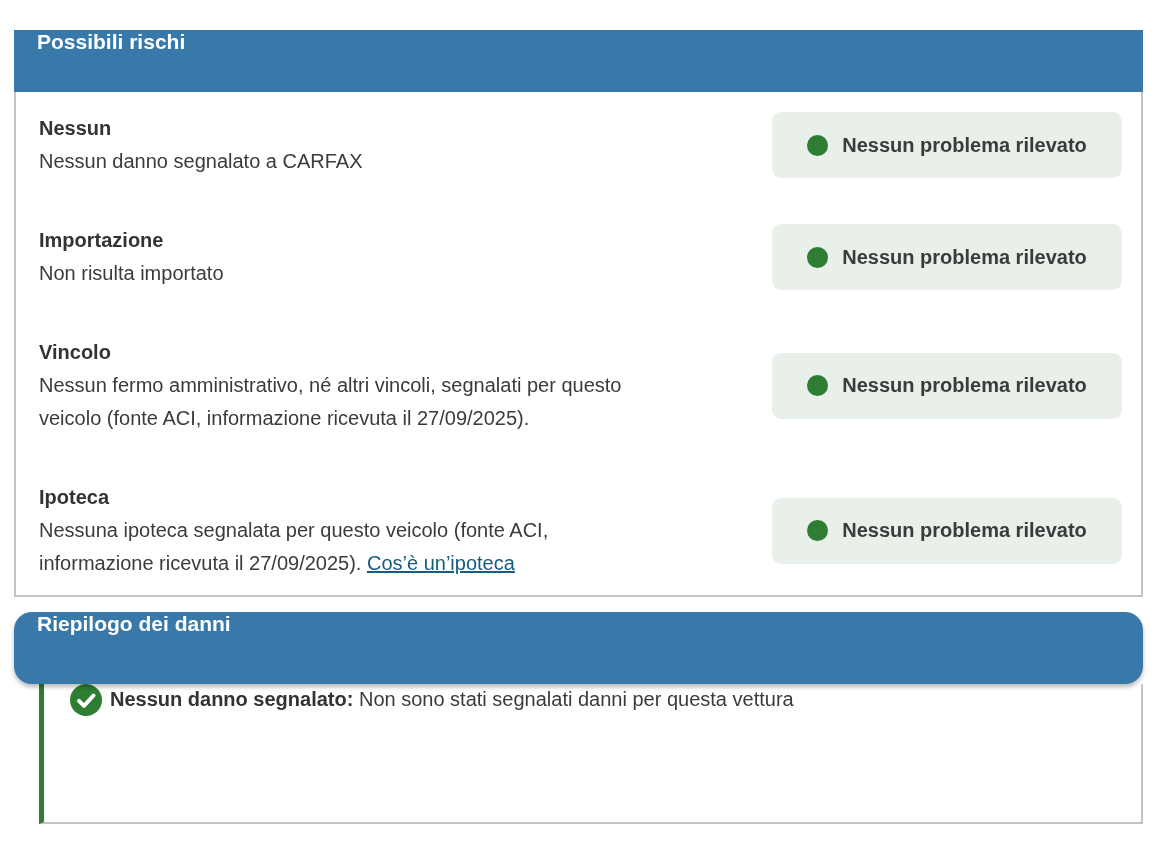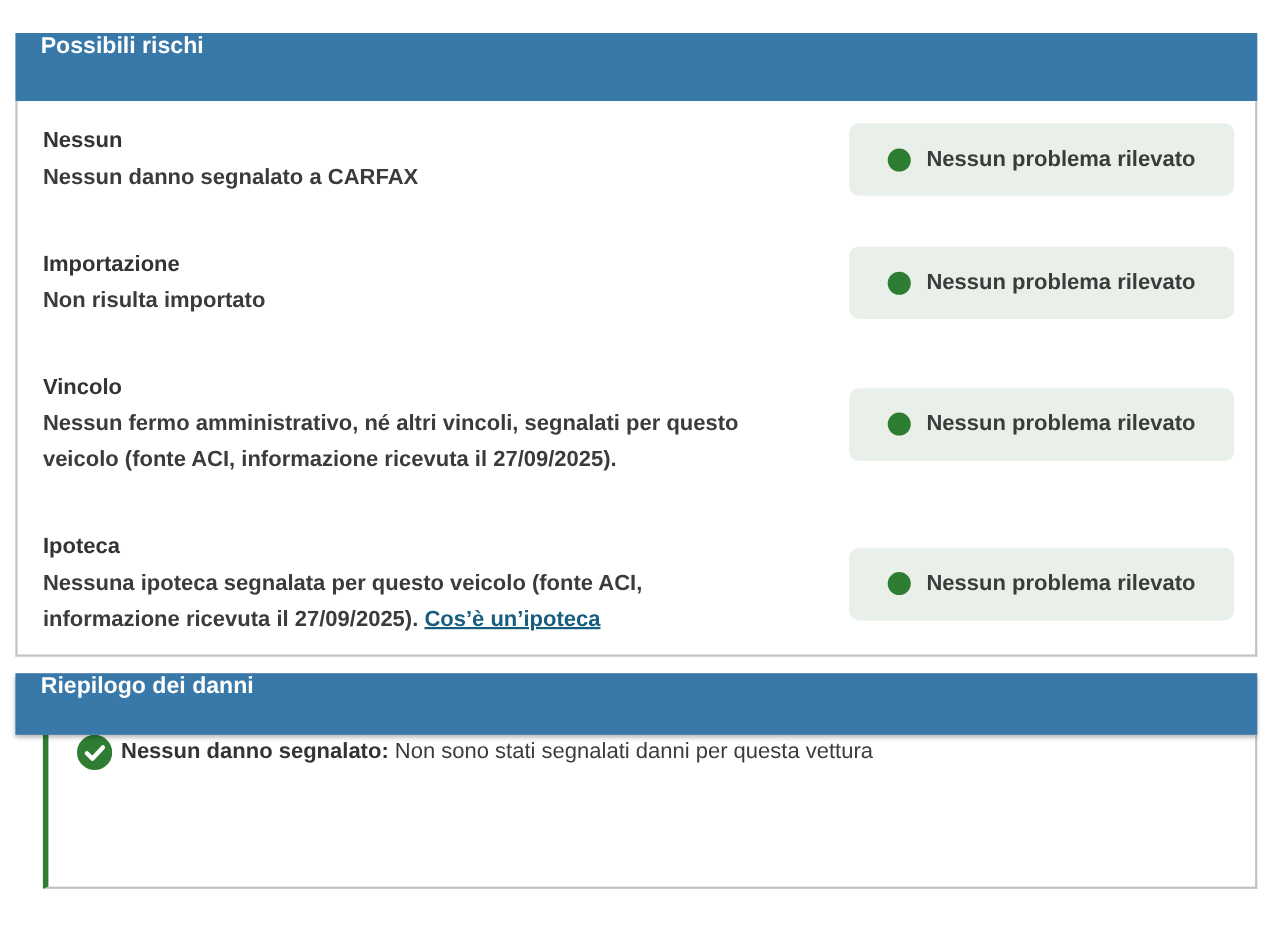--- a/index.html
+++ b/index.html
@@ -18,21 +18,21 @@
   
   .card-header {
     background: #3879a9;
     color: #ffffff;
     display: flex;
     padding-left: 23px;
     font-weight: bold;
     font-size: 21px;
   }
   .h1 { height: 62px; }
-  .h2 { height: 56px; position: relative; z-index: 2; box-shadow: 0 3px 4px rgba(0,0,0,0.28); }
+  .h2 { height: 72px; position: relative; z-index: 2; box-shadow: 0 3px 4px rgba(0,0,0,0.28); border-radius: 18px; }
 
   
   .card1-body {
     border-left: 2px solid #c3c3c3;
     border-right: 2px solid #c3c3c3;
     border-bottom: 2px solid #c3c3c3;
     background: #fff;
     padding: 20px 19px 15px 23px;
   }
   .risk-row {
@@ -47,21 +47,20 @@
     font-size: 20px;
     line-height: 33px;
   }
   .risk-title {
     font-weight: bold;
     color: #333333;
   }
   .risk-desc {
     white-space: pre-line;
     color: #3b3b3b;
-    font-weight: bold;
   }
   a.risk-link {
     color: #175d7d;
     text-decoration: underline;
     cursor: pointer;
   }
   .link-block { display: inline-block; }
 
   .status-badge {
     flex-shrink: 0;

